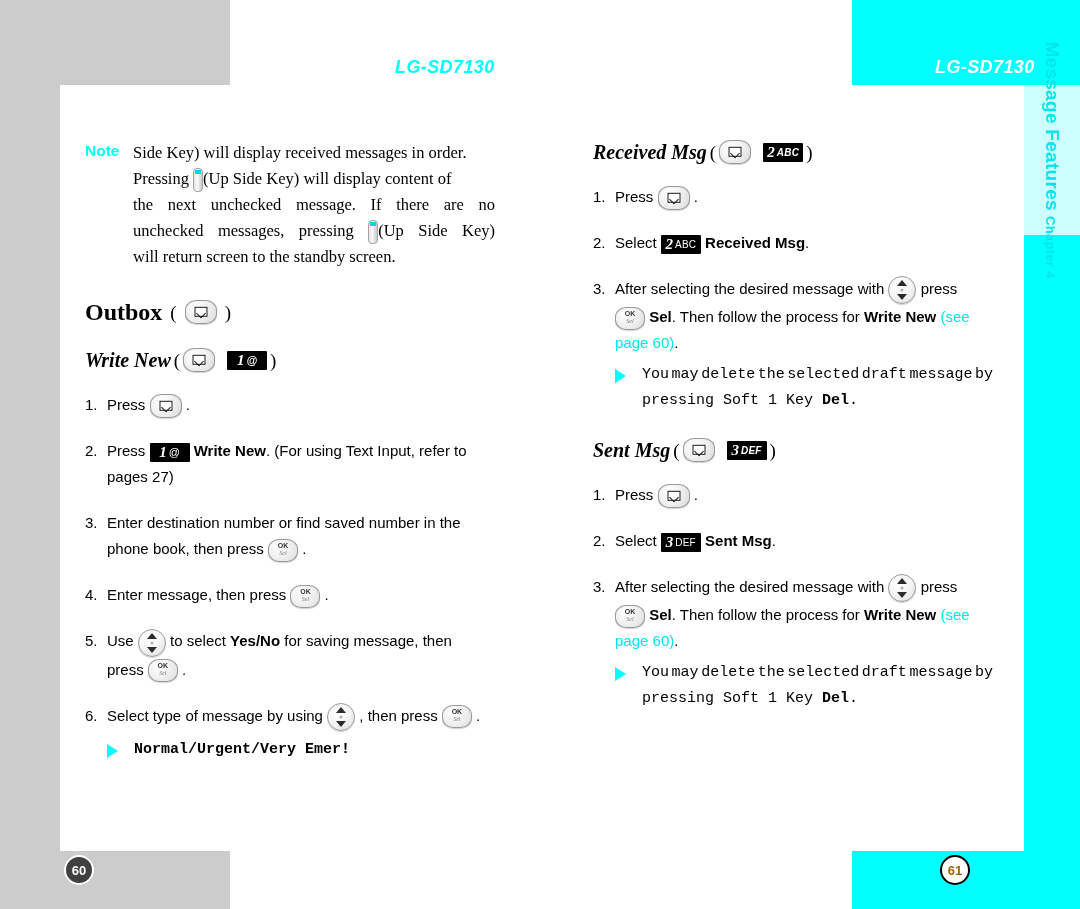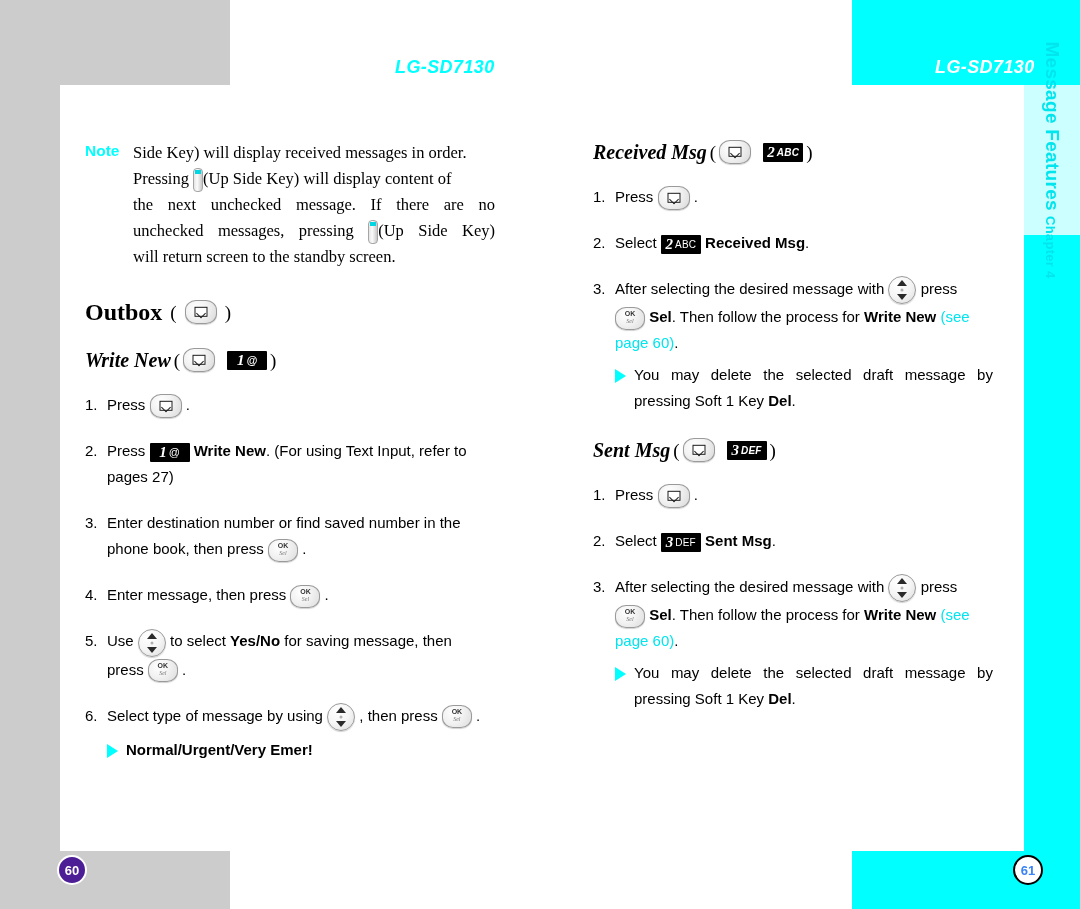--- a/index.html
+++ b/index.html
@@ -100,29 +100,29 @@
     position: absolute;
     width: 26px; height: 26px;
     border-radius: 50%;
     display: flex;
     align-items: center;
     justify-content: center;
     font-size: 13px;
     font-weight: bold;
   }
   .pagenum-left {
-    left: 57px; top: 855px;
-    background: #4c1d95;
+    left: 64px; top: 855px;
+    background: #404040;
     color: #ffffff;
     border: 2px solid #ffffff;
   }
   .pagenum-right {
-    left: 1013px; top: 855px;
+    left: 940px; top: 855px;
     background: #ffffff;
-    color: #3b82f6;
+    color: #a16207;
     border: 2px solid #000000;
   }
 
   
   .col {
     position: absolute;
     top: 140px;
   }
   .col-left  { left: 85px;  width: 410px; }
   .col-right { left: 593px; width: 400px; }
@@ -206,24 +206,24 @@
     font-family: "Liberation Sans", sans-serif;
     font-size: 15px;
   }
   .step-body { display: block; margin-top: 20px; }
   .step-line { display: block; }
 
   
   .bullet-row {
     display: flex;
     align-items: flex-start;
-    gap: 8px;
+    gap: 16px;
     margin-top: 6px;
     padding-left: 22px;
-    font-family: Liberation Sans, sans-serif;
+    font-family: Liberation Mono, monospace;
     font-size: 15px;
     line-height: 26px;
   }
   .tri {
     flex: 0 0 auto;
     width: 0; height: 0;
     border-left: 11px solid #00ffff;
     border-top: 7px solid transparent;
     border-bottom: 7px solid transparent;
     margin-top: 7px;

